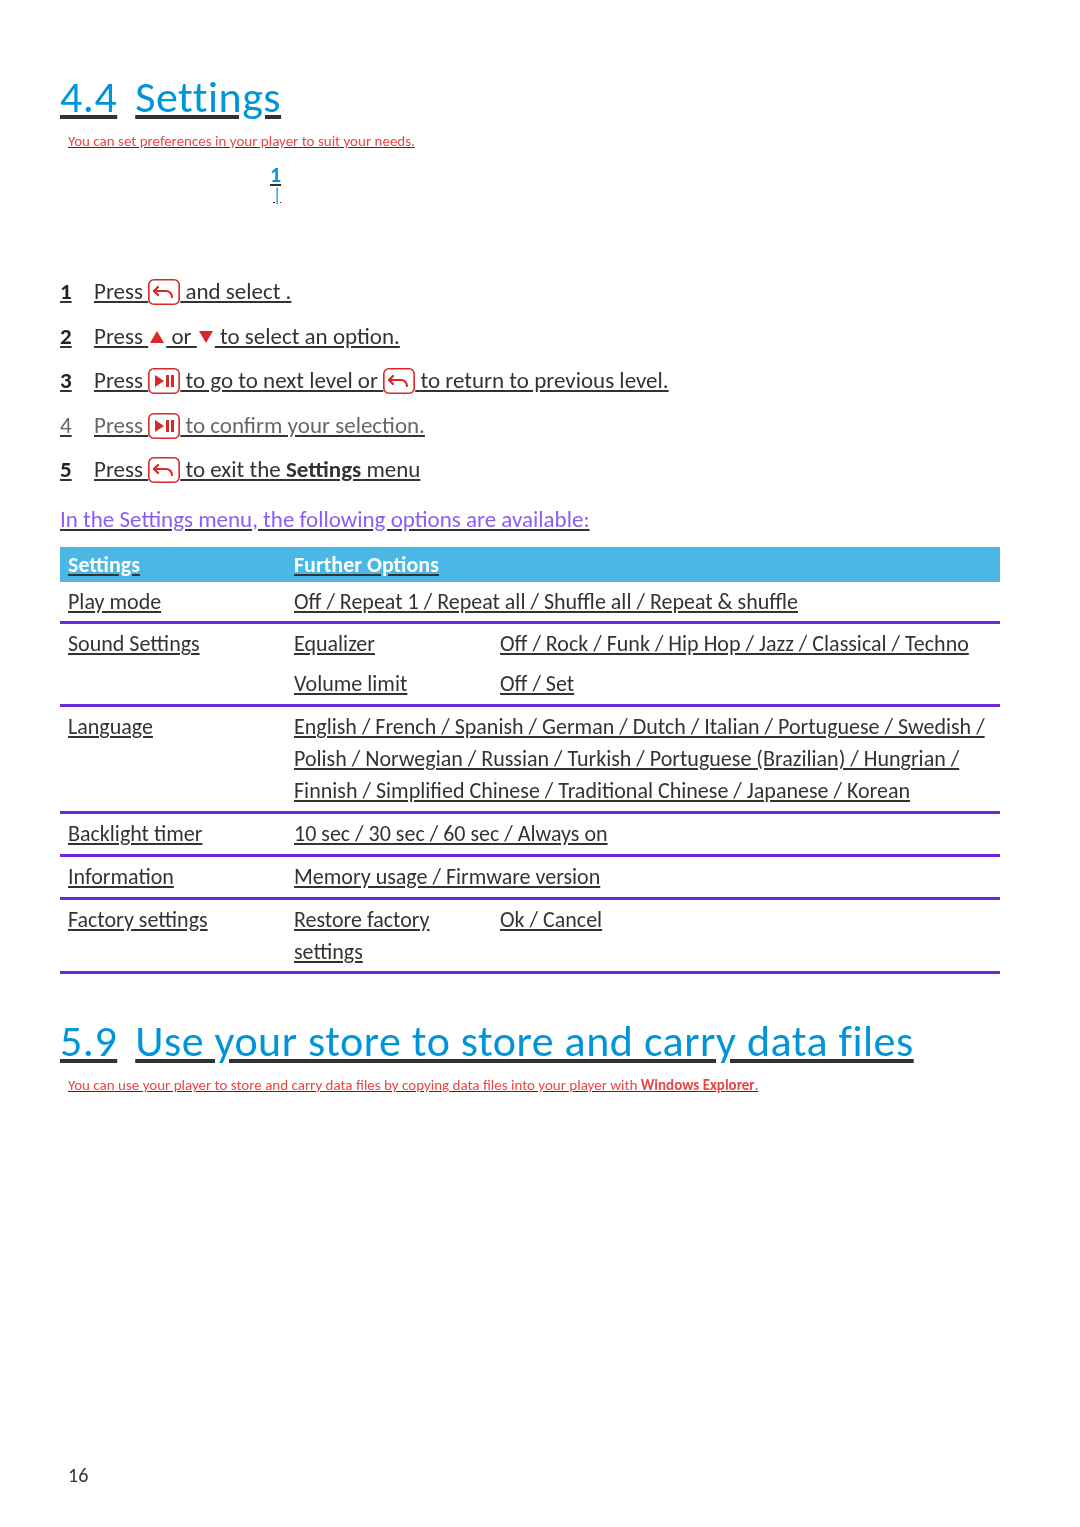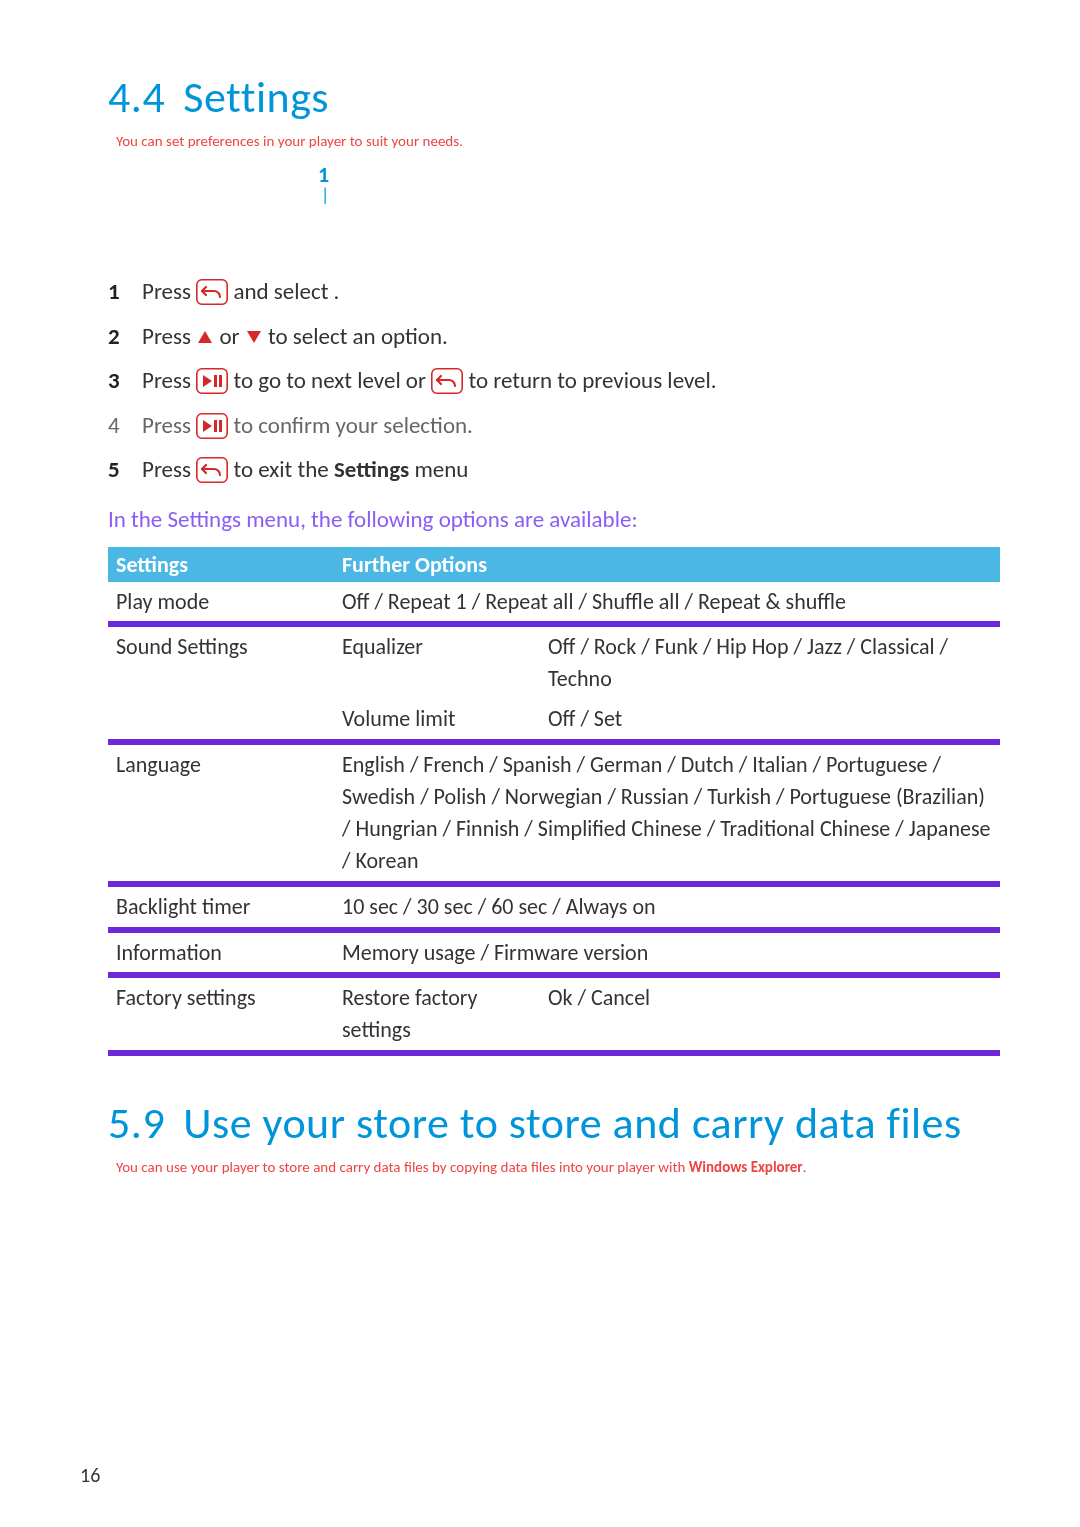--- a/index.html
+++ b/index.html
@@ -6,22 +6,23 @@
     margin: 0;
     padding: 0;
     background: #fff;
     font-family: "Gill Sans", "Gill Sans MT", "Segoe UI", Calibri, sans-serif;
     color: #333;
   }
   .page {
     width: 1080px;
     height: 1527px;
     box-sizing: border-box;
-    padding: 70px 80px 40px 108px;
+    padding: 70px 80px 40px 60px;
     position: relative;
+    text-decoration: underline;
   }
   h2.section {
     color: #0095d9;
     font-weight: 400;
     font-size: 44px;
     margin: 0 0 8px 0;
     letter-spacing: 0.5px;
   }
   h2.section .num { margin-right: 18px; }
   p.lead {
@@ -100,30 +101,30 @@
     background: #4bb7e5;
     color: #fff;
     text-align: left;
     font-weight: 700;
     padding: 4px 8px;
     font-size: 22px;
   }
   table.settings tbody td {
     padding: 4px 8px;
     vertical-align: top;
-    border-bottom: 6px solid #6d28d9;
+    border-bottom: 3px solid #6d28d9;
     line-height: 1.45;
   }
   table.settings tbody tr.nobb td { border-bottom: none; }
   table.settings td.c1 { width: 210px; }
   table.settings td.c2 { width: 190px; margin-left: 36px; }
   .pagenum {
     position: absolute;
     bottom: 40px;
-    left: 80px;
+    left: 68px;
     font-size: 20px;
     color: #333;
   }
 </style>
 </head>
 <body>
 
 <div class="page">
 
   <h2 class="section">

